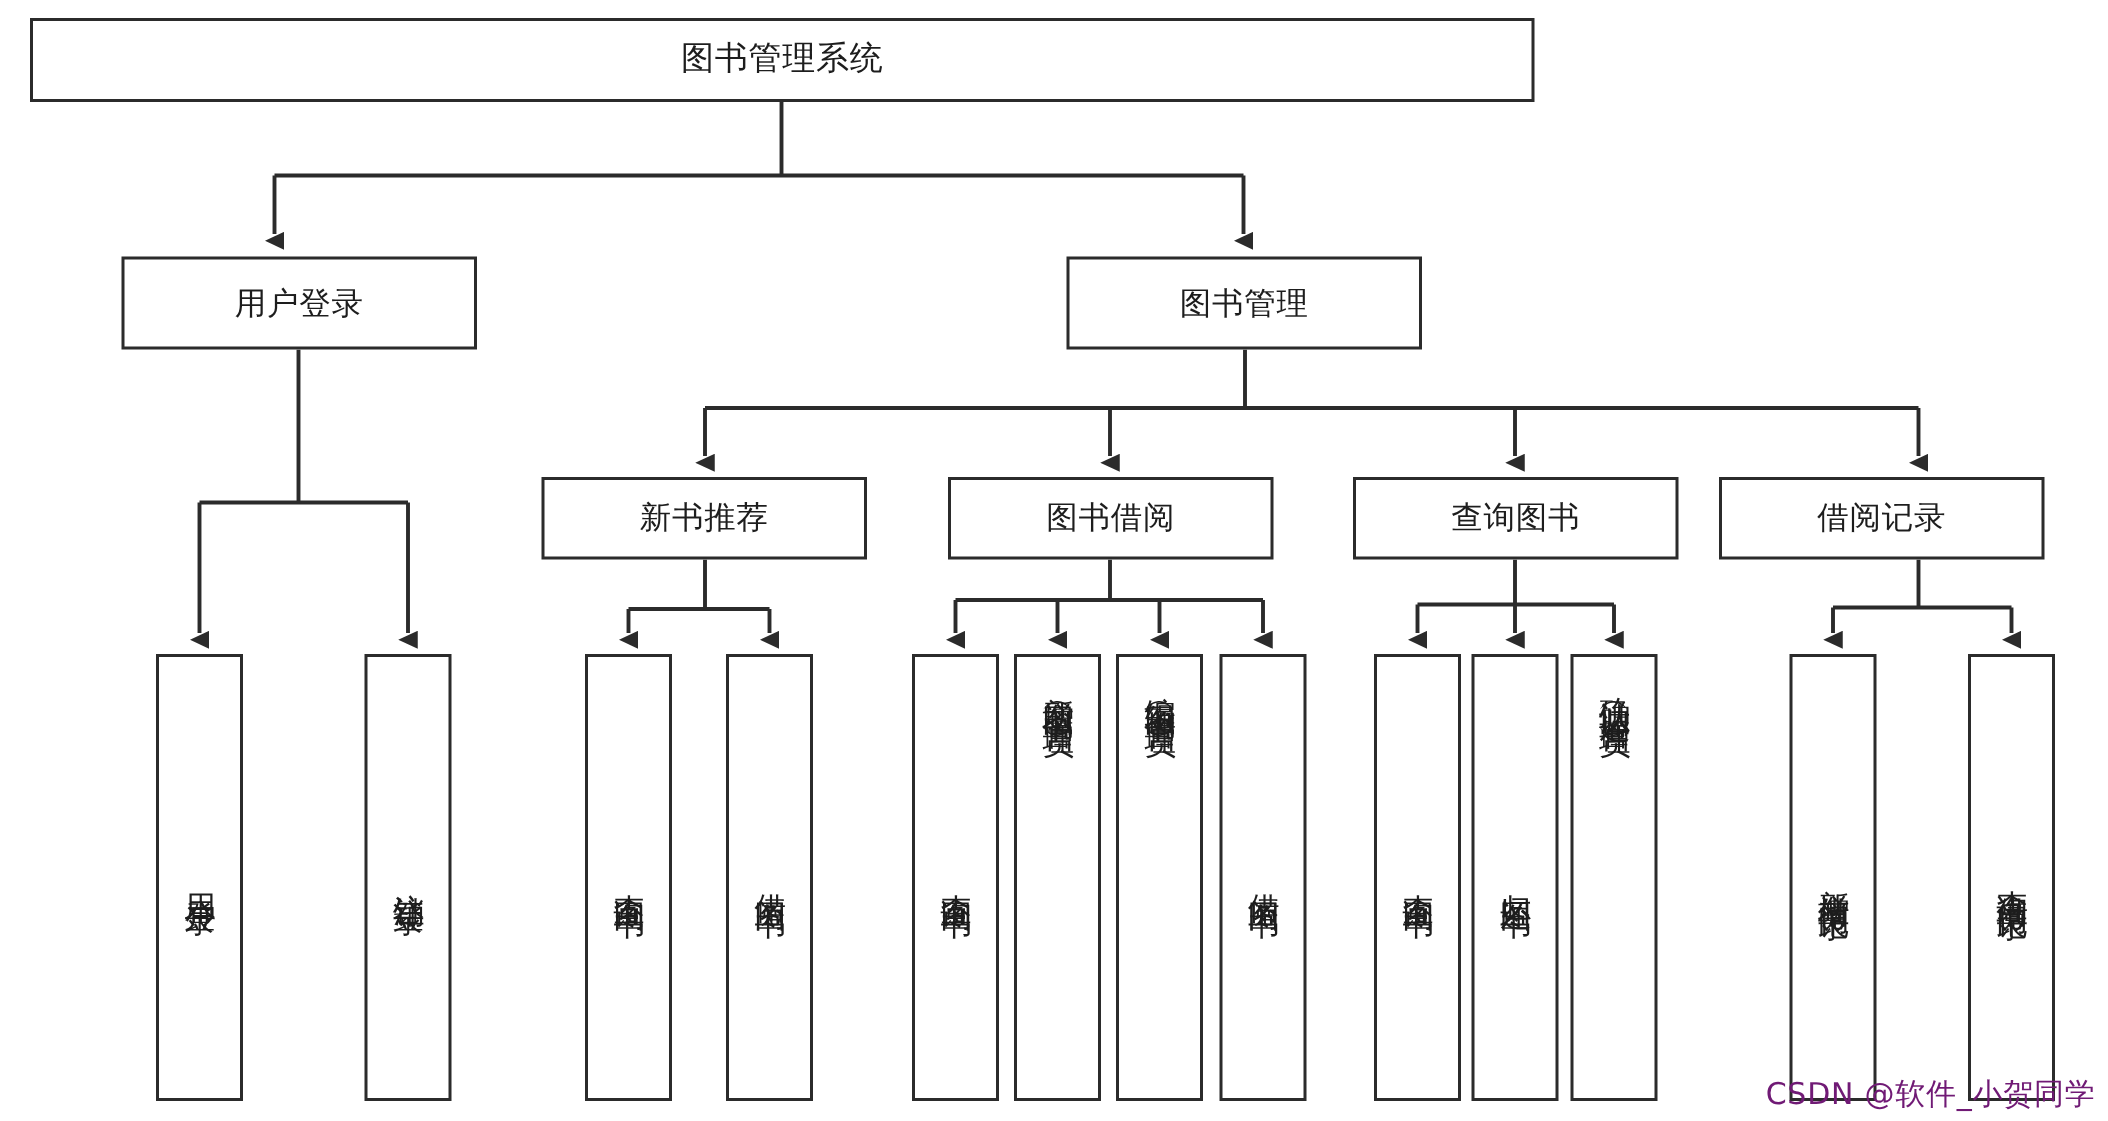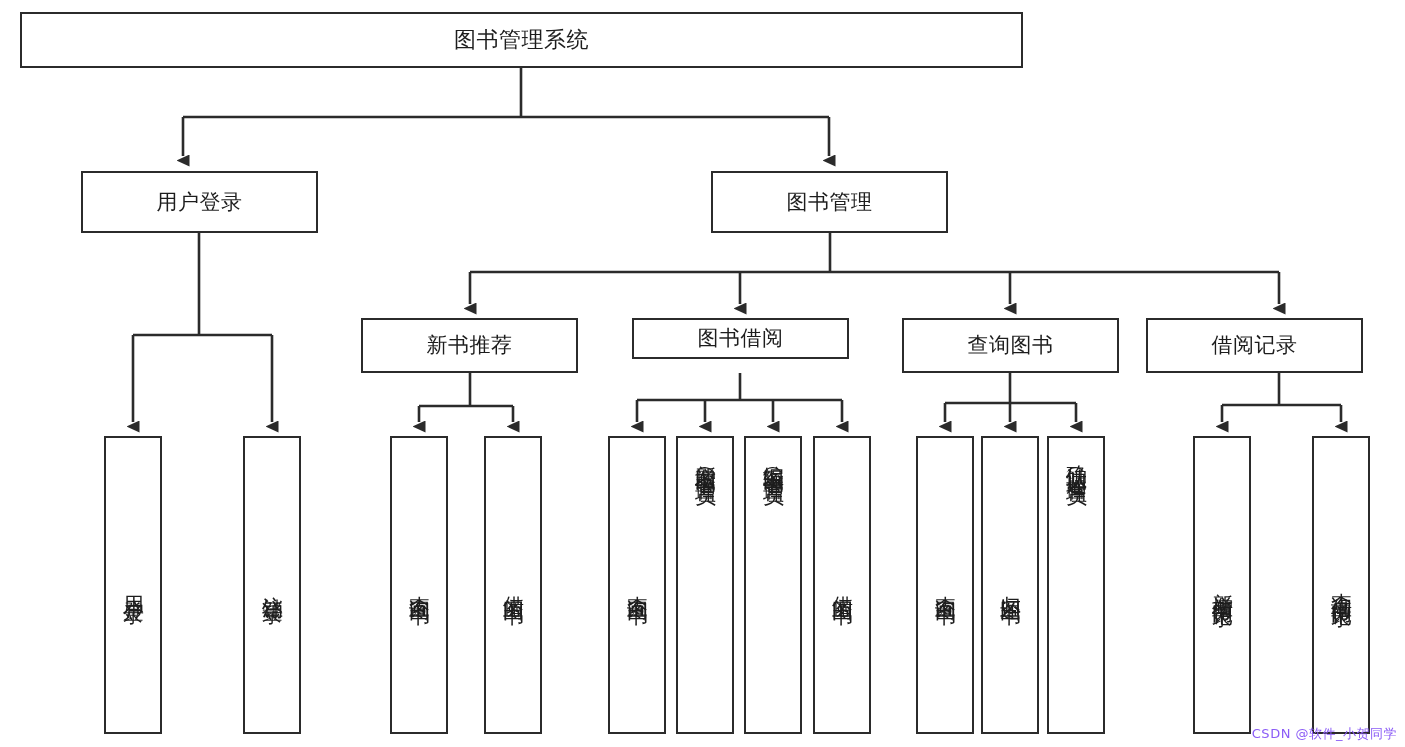--- a/index.html
+++ b/index.html
@@ -67,22 +67,22 @@
   }
   
   .node.v.mid {
     align-items: center;
     padding-top: 0;
   }
   #watermark {
     position: absolute;
     right: 8px;
     bottom: 4px;
-    font-size: 13px;
-    color: #8b5cf6;
+    font-size: 20px;
+    color: #701a75;
     letter-spacing: 0.5px;
     z-index: 5;
     white-space: nowrap;
   }
 </style>
 </head>
 <body>
 
 <div id="canvas">
 
@@ -143,21 +143,21 @@
   <div class="node h" style="left:81px; top:171px; width:237px; height:62px;">
     <span class="lbl">用户登录</span>
   </div>
   <div class="node h" style="left:711px; top:171px; width:237px; height:62px;">
     <span class="lbl">图书管理</span>
   </div>
 
   <div class="node h" style="left:361px; top:318px; width:217px; height:55px;">
     <span class="lbl">新书推荐</span>
   </div>
-  <div class="node h" style="left:632px; top:318px; width:217px; height:41px;">
+  <div class="node h" style="left:632px; top:318px; width:217px; height:55px;">
     <span class="lbl">图书借阅</span>
   </div>
   <div class="node h" style="left:902px; top:318px; width:217px; height:55px;">
     <span class="lbl">查询图书</span>
   </div>
   <div class="node h" style="left:1146px; top:318px; width:217px; height:55px;">
     <span class="lbl">借阅记录</span>
   </div>
 
   <div class="node v mid" style="left:104px; top:436px; width:58px; height:298px;">

